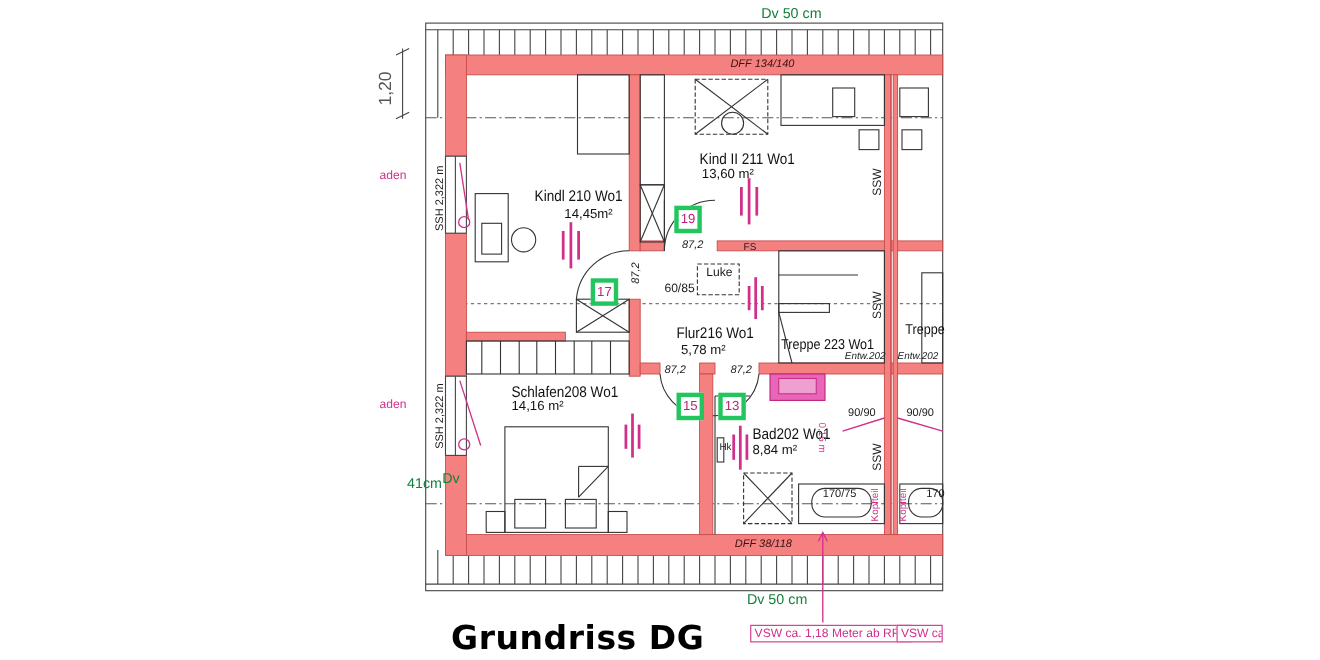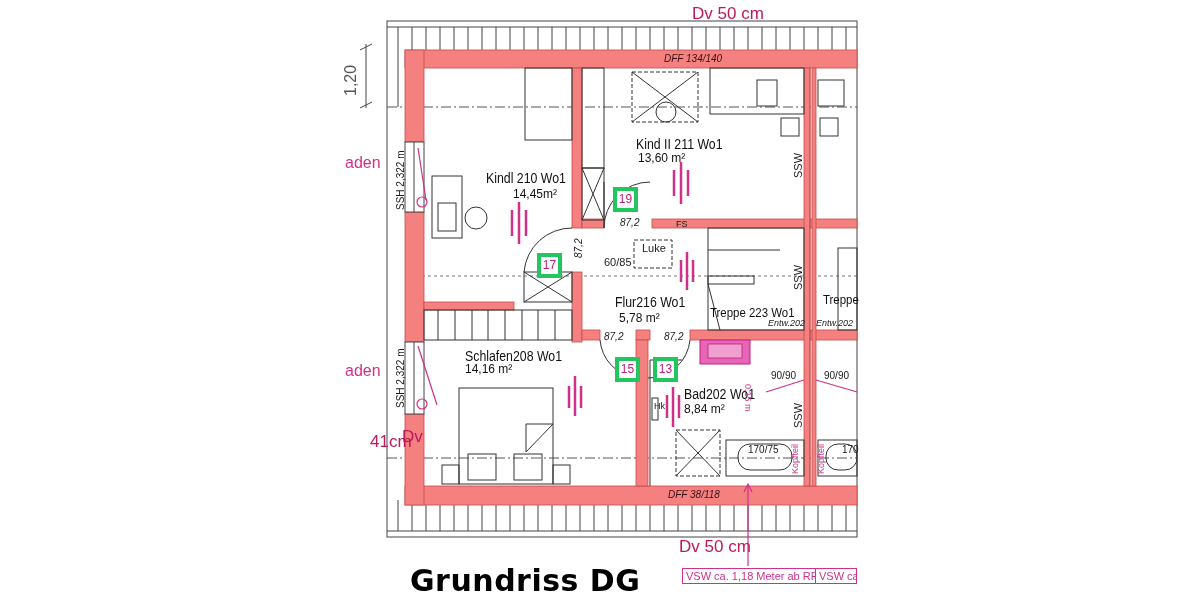--- a/index.html
+++ b/index.html
@@ -1,26 +1,26 @@
 <!DOCTYPE html>
 <html><head>
 <meta charset="utf-8">
 <style>
   html, body { margin:0; padding:0; background:#ffffff; }
   body { width:1200px; height:600px; position:relative; overflow:hidden; font-family:"Liberation Sans", sans-serif; color:#1a1a1a; }
   svg { position:absolute; left:0; top:0; }
   .lbl { position:absolute; white-space:nowrap; font-family:"Liberation Sans", sans-serif; }
   .room-name { font-size:14px; color:#111; transform:scaleX(0.88); transform-origin:left top; }
   .room-area { font-size:12px; color:#111; }
-  .dim { font-size:17px; color:#be185d; }
+  .dim { font-size:13px; color:#15803d; }
   .dff { font-size:10px; font-style:italic; color:#3a1010; }
   .small-it { font-size:10px; font-style:italic; color:#222; }
   .vert { transform:rotate(-90deg); transform-origin:left top; }
   .door-num { position:absolute; border:4px solid #22c55e; color:#c0207a; font-size:12px; width:17px; height:17px; text-align:center; line-height:17px; background:#fff; }
-  .pink-txt { color:#d0308a; font-size:16px; }
+  .pink-txt { color:#d0308a; font-size:11px; }
   .title { position:absolute; left:410px; top:563px; font-size:30px; font-weight:bold; letter-spacing:0.5px; font-family:"DejaVu Sans", sans-serif; color:#000; }
   .note-box { position:absolute; top:568px; border:1.5px solid #d0308a; color:#d0308a; font-size:11px; padding:1px 3px; background:#fff; white-space:nowrap; }
 </style>
 </head>
 <body>
 
 <svg width="1200" height="600" viewBox="0 0 1200 600">
 
   <g stroke="#444" stroke-width="1" fill="none">
     <rect x="387" y="21" width="470" height="516"></rect>

